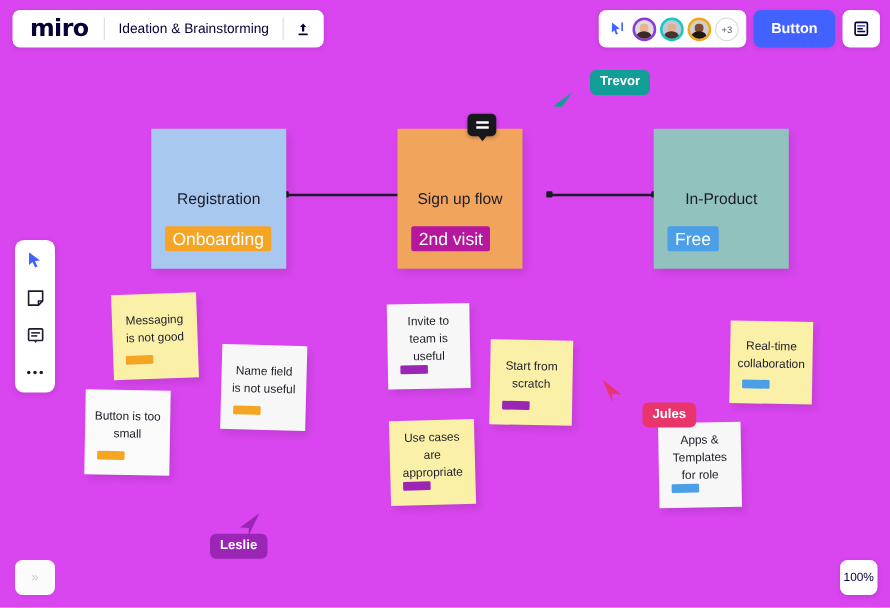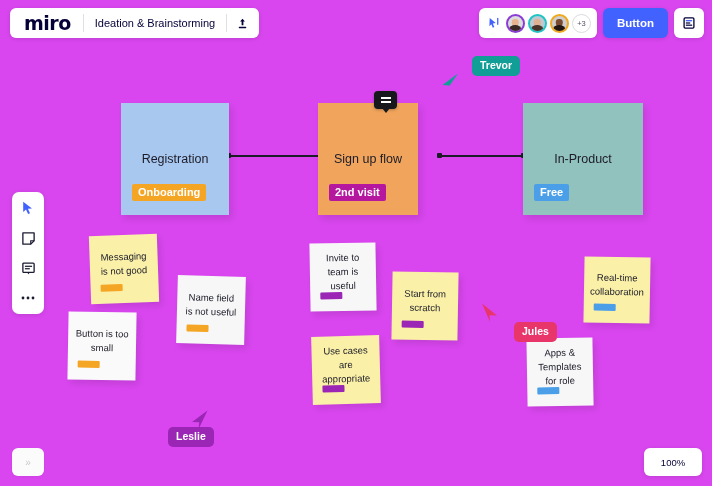--- a/index.html
+++ b/index.html
@@ -171,22 +171,22 @@
     top: 50%;
     transform: translateY(-50%);
     text-align: center;
     font-size: 12.5px;
     color: #1c1c28;
     padding: 0 6px;
   }
   .tag {
     position: absolute;
     left: 11px; bottom: 14px;
-    font-size: 11px;
-    font-weight: 700;
+    font-size: 14px;
+    font-weight: 400;
     color: #fff;
     padding: 3px 6px 3px 6px;
     border-radius: 2px;
     line-height: 1;
     white-space: nowrap;
   }
   .connector {
     position: absolute;
     height: 1.6px;
     background: #1c1c28;
@@ -263,21 +263,21 @@
     border-radius: 5px;
     white-space: nowrap;
     line-height: 1.25;
     margin-left: 20px;
   }
 
   
   .zoom-ctl {
     position: absolute;
     right: 10px; bottom: 10px;
-    width: 58px; height: 28px;
+    width: 30px; height: 28px;
     background: #fff;
     border-radius: 6px;
     box-shadow: 0 1px 4px rgba(0,0,0,0.13);
     display: flex; align-items: center; justify-content: center;
     font-size: 9.5px;
     color: #050038;
     cursor: pointer;
   }
   .expand-ctl {
     position: absolute;
@@ -387,21 +387,21 @@
 
   <div class="card" style="left:318px; top:103px; width:100px; height:112px; background:#f0a45c;">
     <div class="card-title">Sign up flow</div>
     <div class="tag" style="background:#b5179e;">2nd visit</div>
   </div>
   <div class="comment-bubble" style="left:374px; top:91px;">
     <span class="cb-line"></span>
     <span class="cb-line"></span>
   </div>
 
-  <div class="card" style="left:523px; top:103px; width:120px; height:112px; background:#91c2bd;">
+  <div class="card" style="left:523px; top:103px; width:108px; height:112px; background:#91c2bd;">
     <div class="card-title">In-Product</div>
     <div class="tag" style="background:#4a9fe8;">Free</div>
   </div>
 
   <div class="note" style="left:90px; top:235px; width:68px; height:68px; background:#faf0a8; transform:rotate(-2deg);">
     <div class="note-text">Messaging is not good</div>
     <div class="note-bar" style="background:#f5a524;"></div>
   </div>
 
   <div class="note" style="left:177px; top:276px; width:68px; height:68px; background:#f7f7f7; transform:rotate(1.5deg);">

